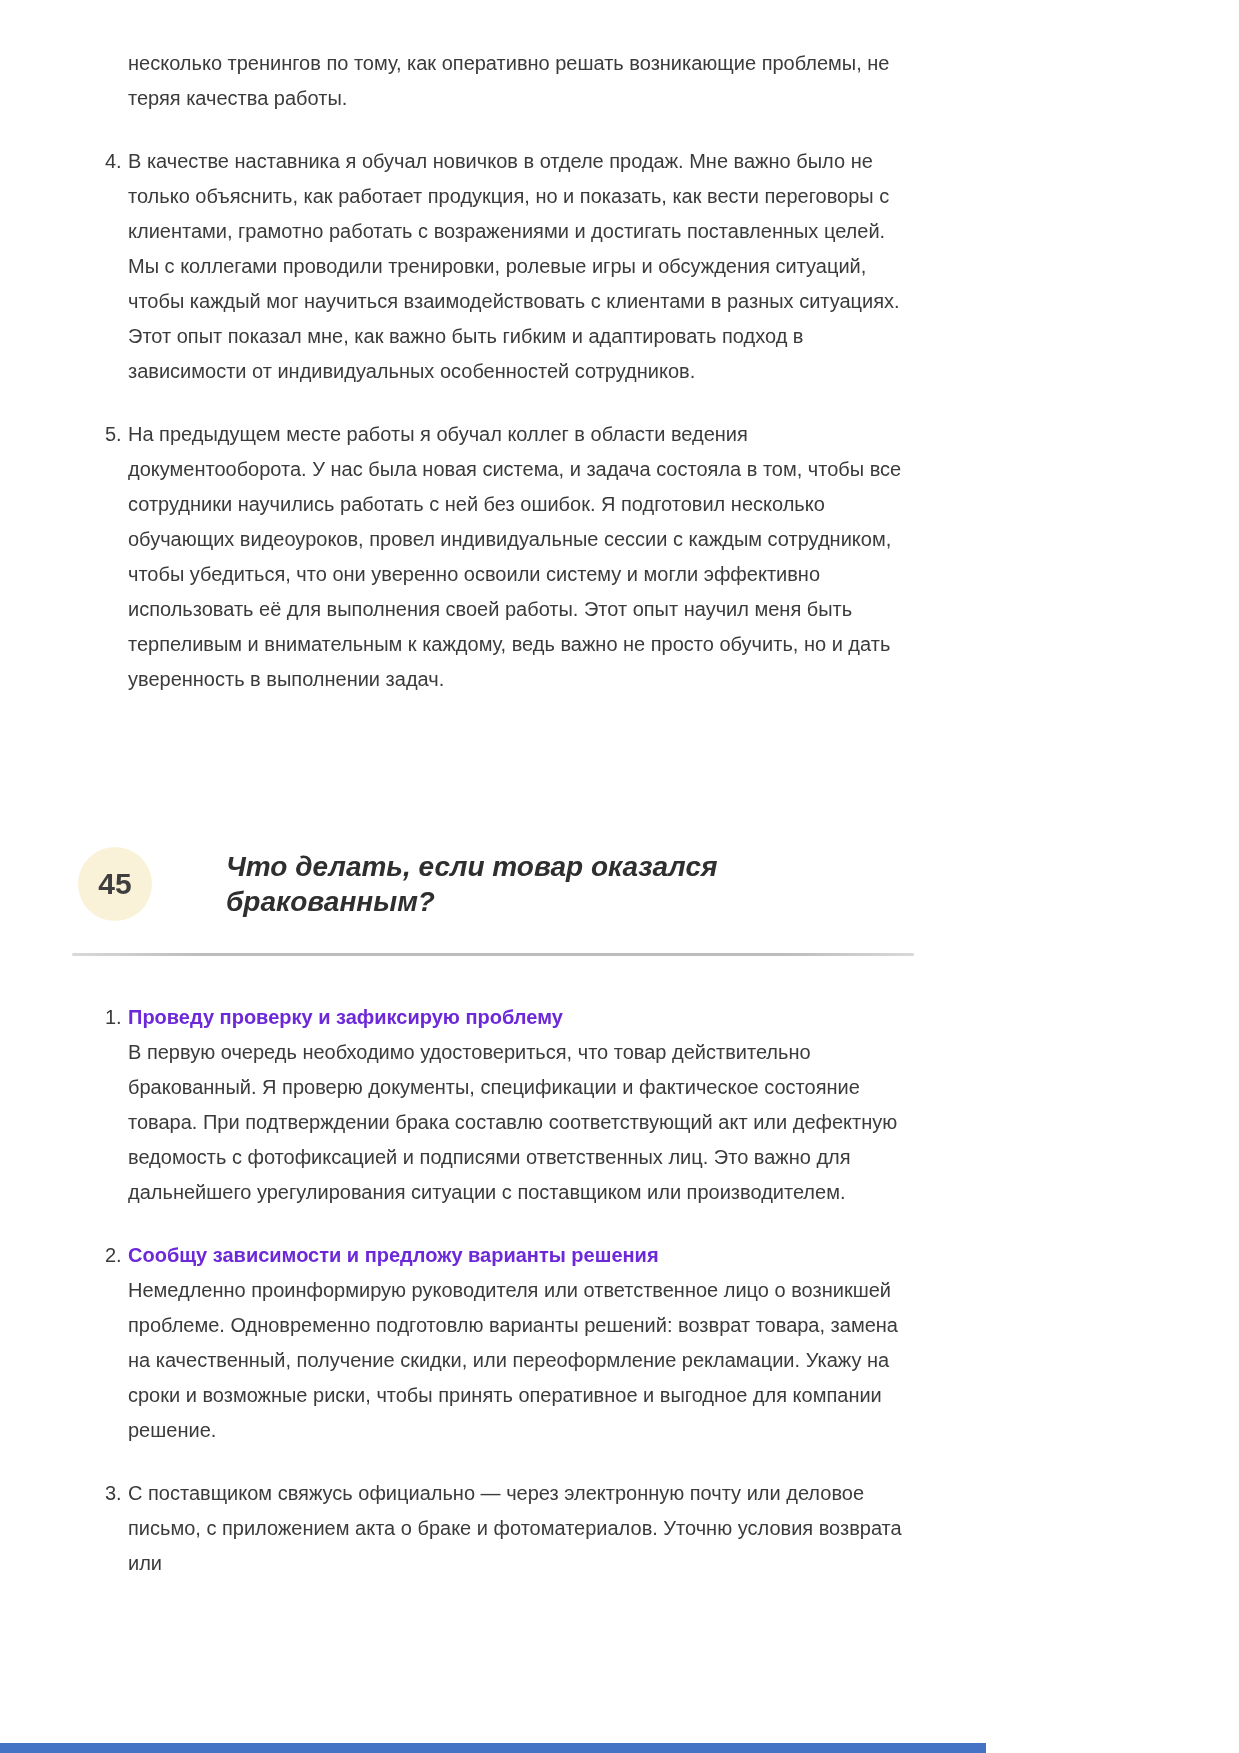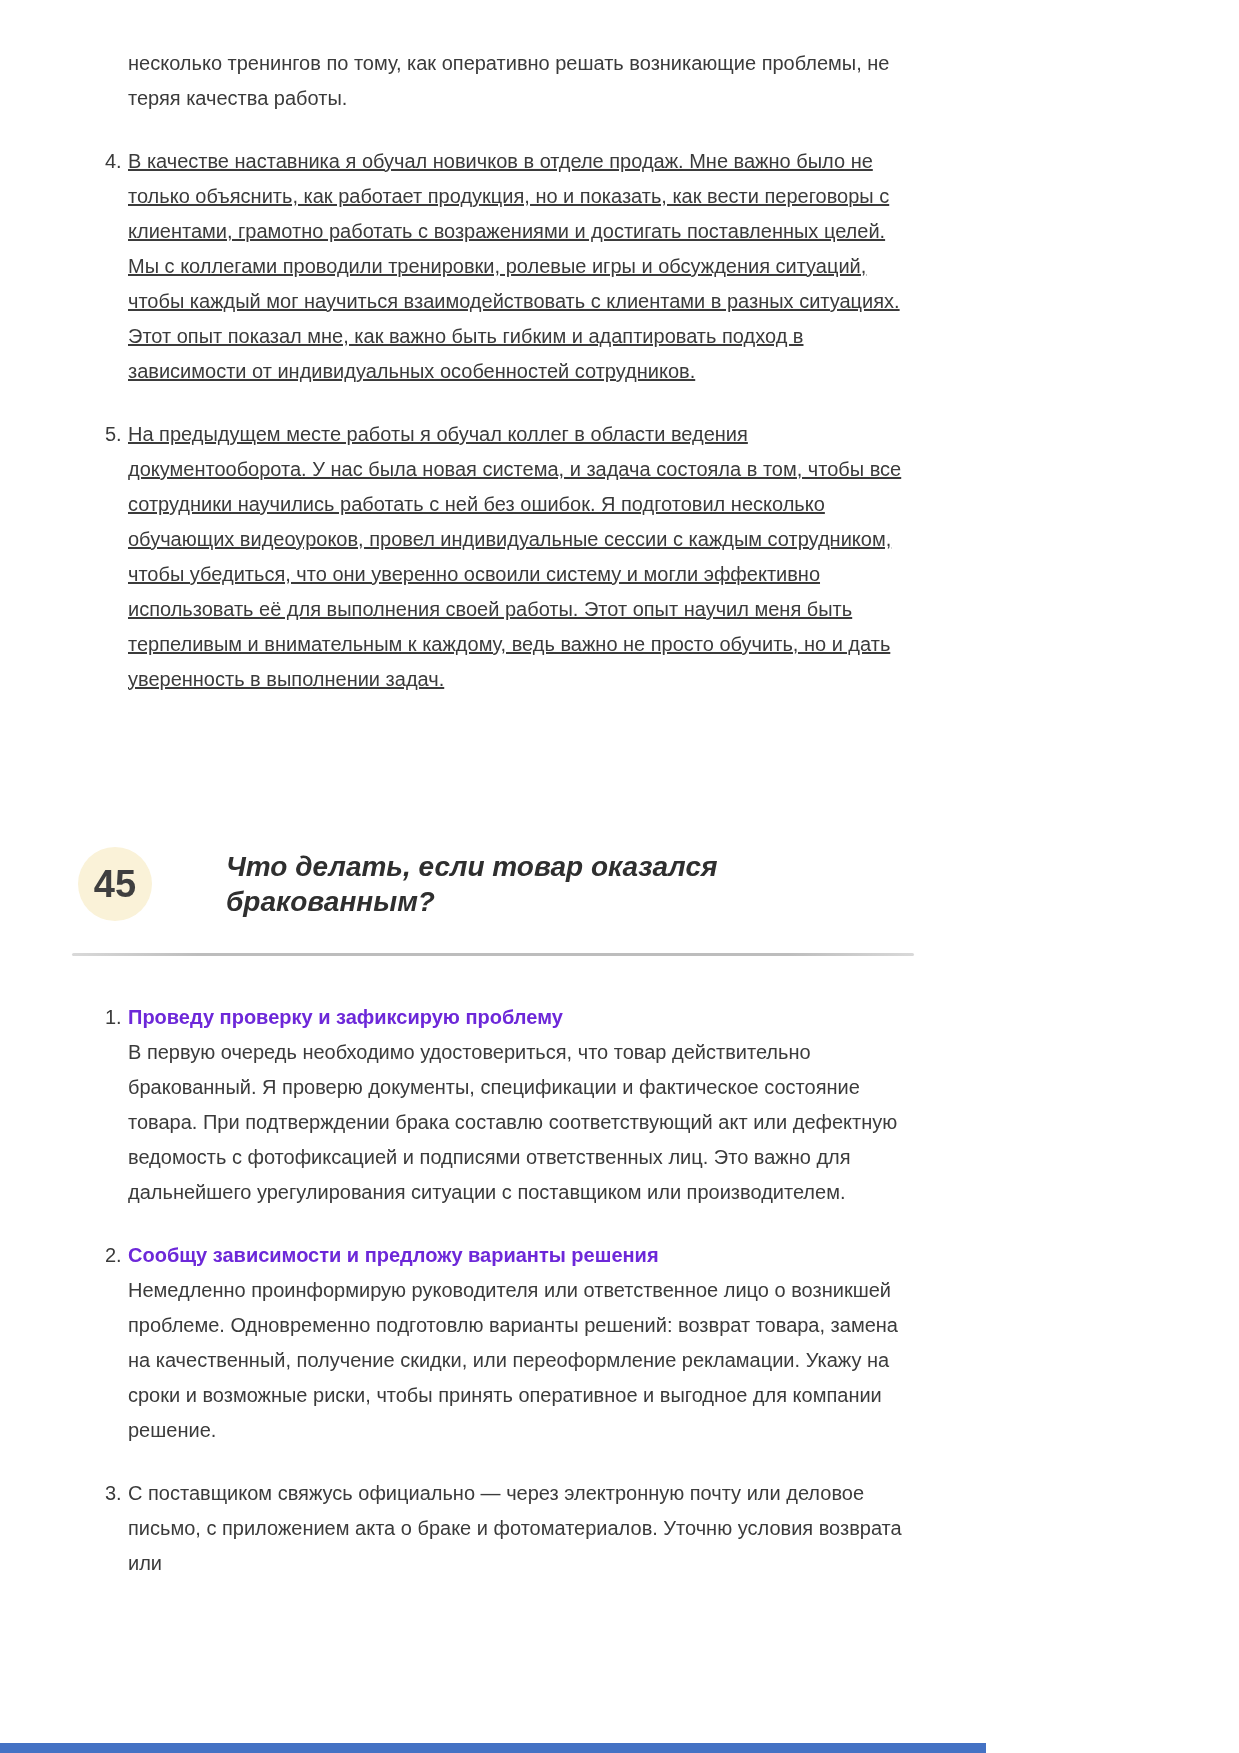--- a/index.html
+++ b/index.html
@@ -37,35 +37,34 @@
     margin-bottom: 28px;
   }
   .list-num {
     width: 23px;
     flex-shrink: 0;
     font-size: 20px;
     line-height: 35px;
   }
   .list-text {
     max-width: 912px;
-    text-decoration: underline;
   }
   .section-header {
     margin-top: 150px;
     display: flex;
     align-items: center;
   }
   .badge {
     width: 74px;
     height: 74px;
     margin-left: 2px;
     border-radius: 50%;
     background: var(--badge-background);
     color: #3f3f3f;
-    font-size: 38px;
+    font-size: 30px;
     font-weight: 700;
     display: flex;
     align-items: center;
     justify-content: center;
     flex-shrink: 0;
   }
   .section-title {
     margin-left: 74px;
     font-size: 28px;
     font-weight: 700;

